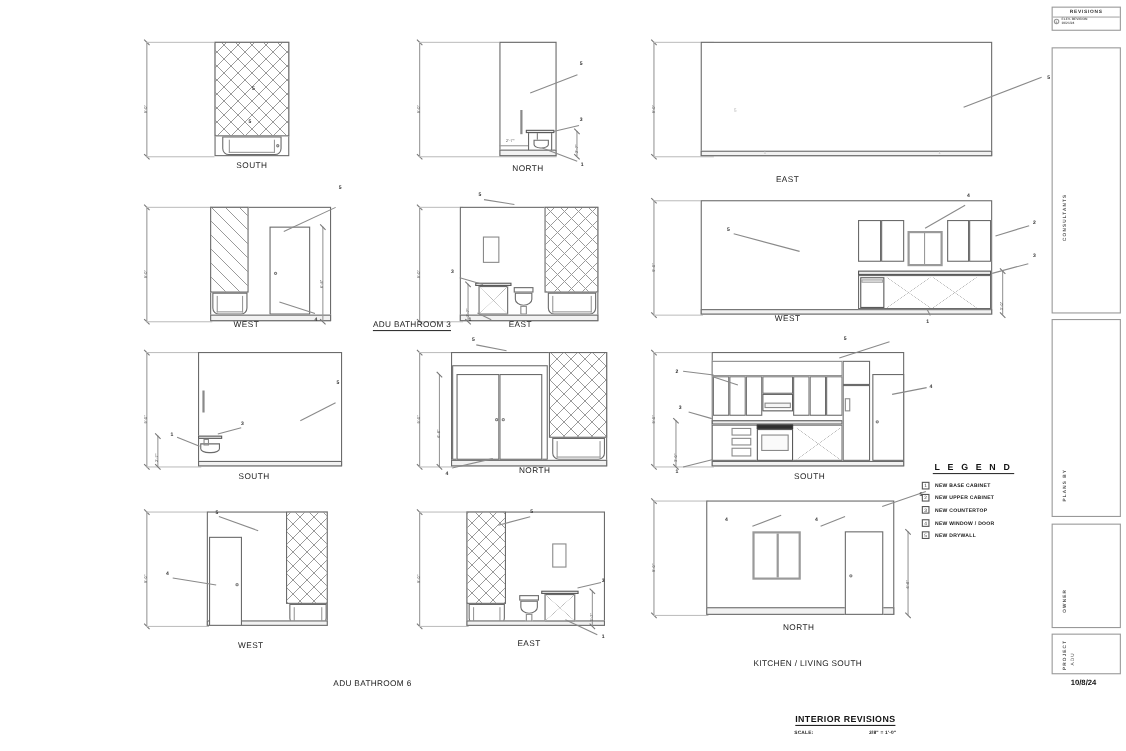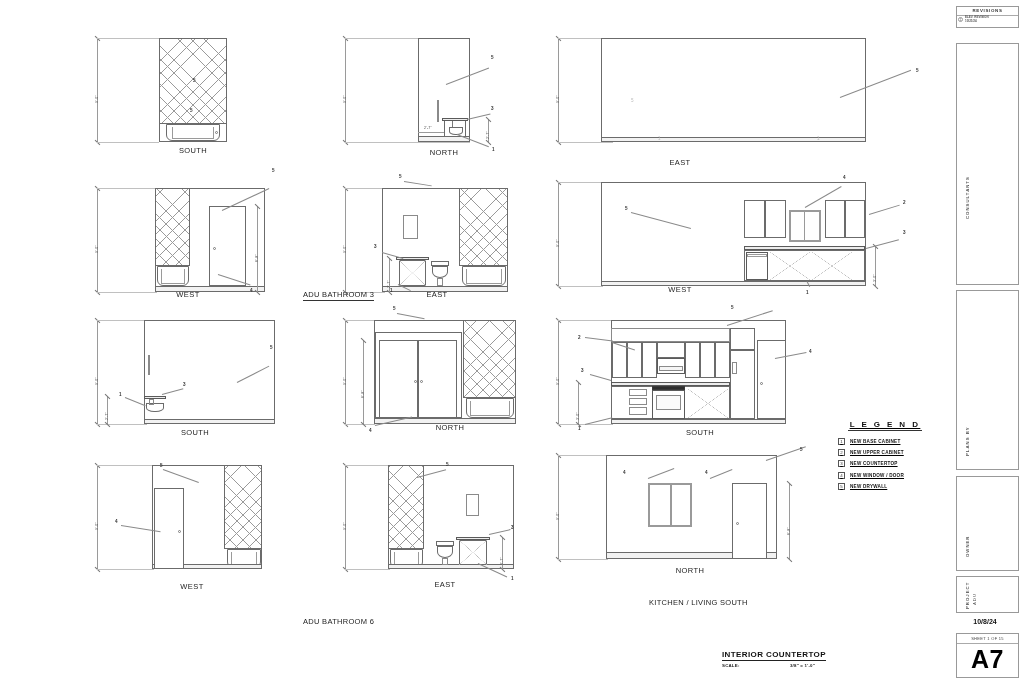--- a/index.html
+++ b/index.html
@@ -7,20 +7,21 @@
     margin: 0; padding: 0;
     width: 1024px; height: 683px;
     background: #ffffff;
     font-family: "Liberation Sans", sans-serif;
     overflow: hidden;
   }
   #sheet {
     position: relative;
     width: 1024px; height: 683px;
     background: #fff;
+    padding-left: 36px;
   }
   
   .elev { position: absolute; }
   .wall {
     position: absolute;
     border: 1px solid #6b6b6b;
     background: #fff;
   }
   .floor {
     position: absolute;
@@ -131,21 +132,21 @@
     font-family:"Liberation Sans", sans-serif;
   }
   .glabel.ul { border-bottom:0.8px solid #333; padding-bottom:0.5px; }
   
   .leader { position:absolute; height:0; border-top:0.7px solid #8a8a8a; transform-origin:left center; }
   .ltag {
     position:absolute; font-size:4.6px; color:#333; font-weight:bold;
     font-family:"Liberation Sans", sans-serif;
   }
   
-  #legend { position:absolute; left:838px; top:420px; width:100px;text-decoration:underline; }
+  #legend { position:absolute; left:838px; top:420px; width:100px; }
   #legend .ltitle {
     font-size:8px; font-weight:bold; letter-spacing:2.4px;
     color:#111; text-align:center; border-bottom:0.9px solid #333;
     padding-bottom:1px; width:74px; margin:0 0 7px 10px;
     font-family:"Liberation Sans", sans-serif;
   }
   #legend .lrow { display:flex; align-items:center; margin-bottom:4.2px; }
   #legend .lnum {
     width:7px; height:7px; border:0.8px solid #555; color:#333;
     font-size:4.4px; line-height:6px; text-align:center; margin-right:5px;
@@ -601,21 +602,21 @@
       <div class="lnum">4</div>
       <div class="ltext">NEW WINDOW / DOOR</div>
     </div>
     <div class="lrow">
       <div class="lnum">5</div>
       <div class="ltext">NEW DRYWALL</div>
     </div>
   </div>
 
   <div id="sheet-title">
-    <div class="t1">INTERIOR COUNTERTOP</div>
+    <div class="t1">INTERIOR REVISIONS</div>
     <div class="t2row">
       <div class="t2">SCALE:</div>
       <div class="t2">3/8" = 1'-0"</div>
     </div>
   </div>
 
   <div class="tbox" style="left:956px; top:6px; width:63px; height:22px;">
     <div class="tbox-hdr">REVISIONS</div>
     <div class="rev-row">
       <div class="rev-bub">1</div>
@@ -638,18 +639,14 @@
     <div class="vtxt" style="left:8px; top:80px;">OWNER</div>
   </div>
 
   <div class="tbox" style="left:956px; top:576px; width:63px; height:37px;">
     <div class="vtxt" style="left:8px; top:32px;">PROJECT</div>
     <div class="vtxt" style="left:15px; top:28px; font-weight:normal;">ADU</div>
   </div>
 
   <div id="date-txt">10/8/24</div>
 
-  <div class="tbox" style="left:956px; top:633px; width:63px; height:45px;">
-    <div id="sheet-of">SHEET 1 OF 15</div>
-    <div id="sheet-no">A7</div>
-  </div>
 
 </div>
 
 </body></html>

